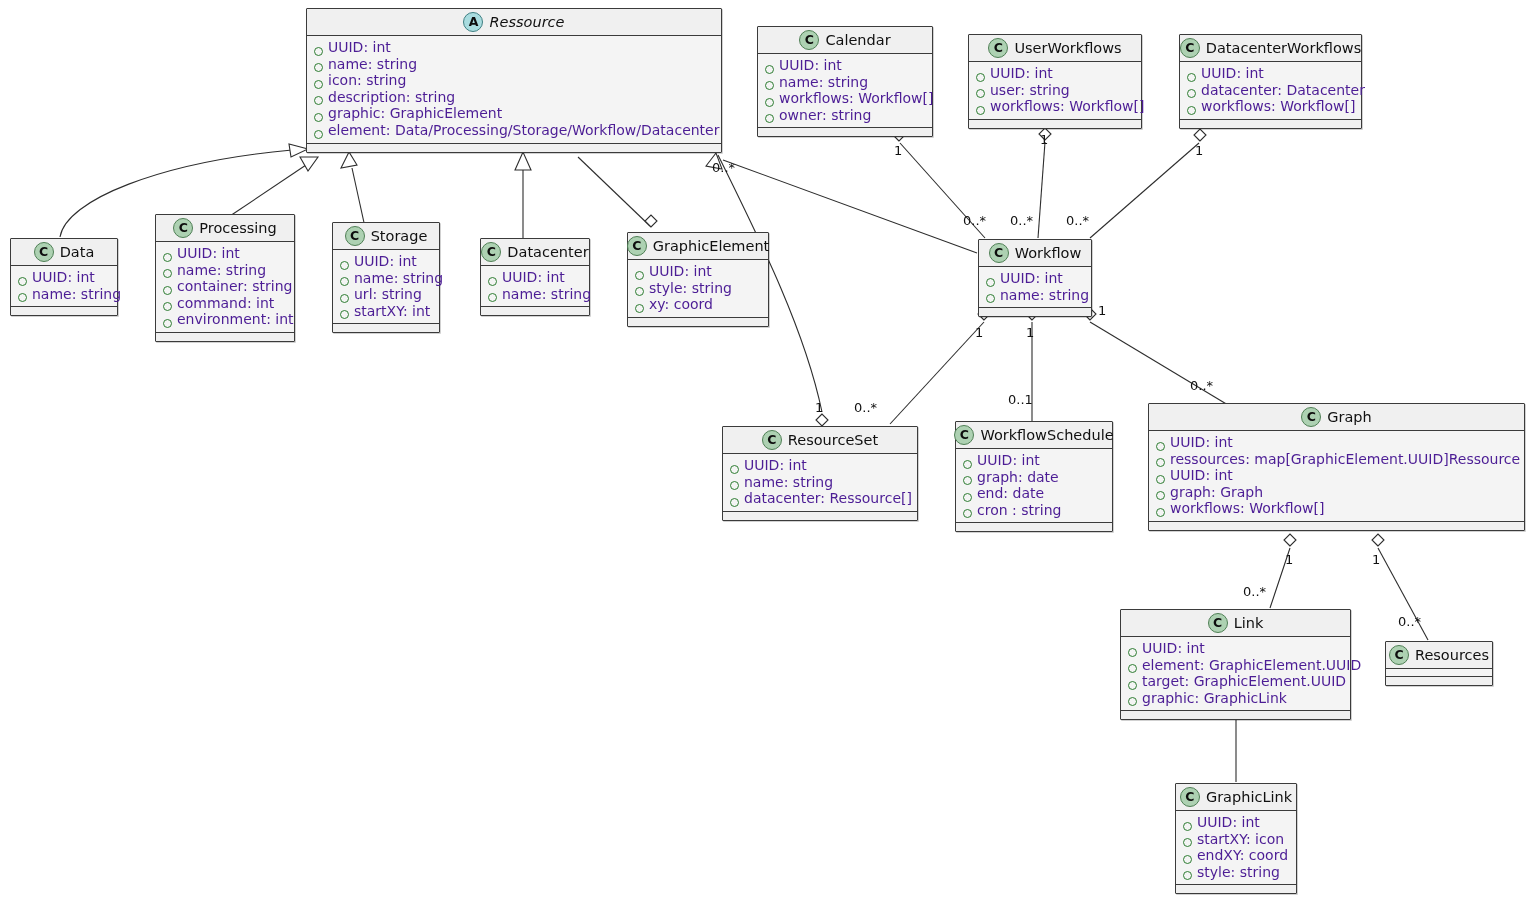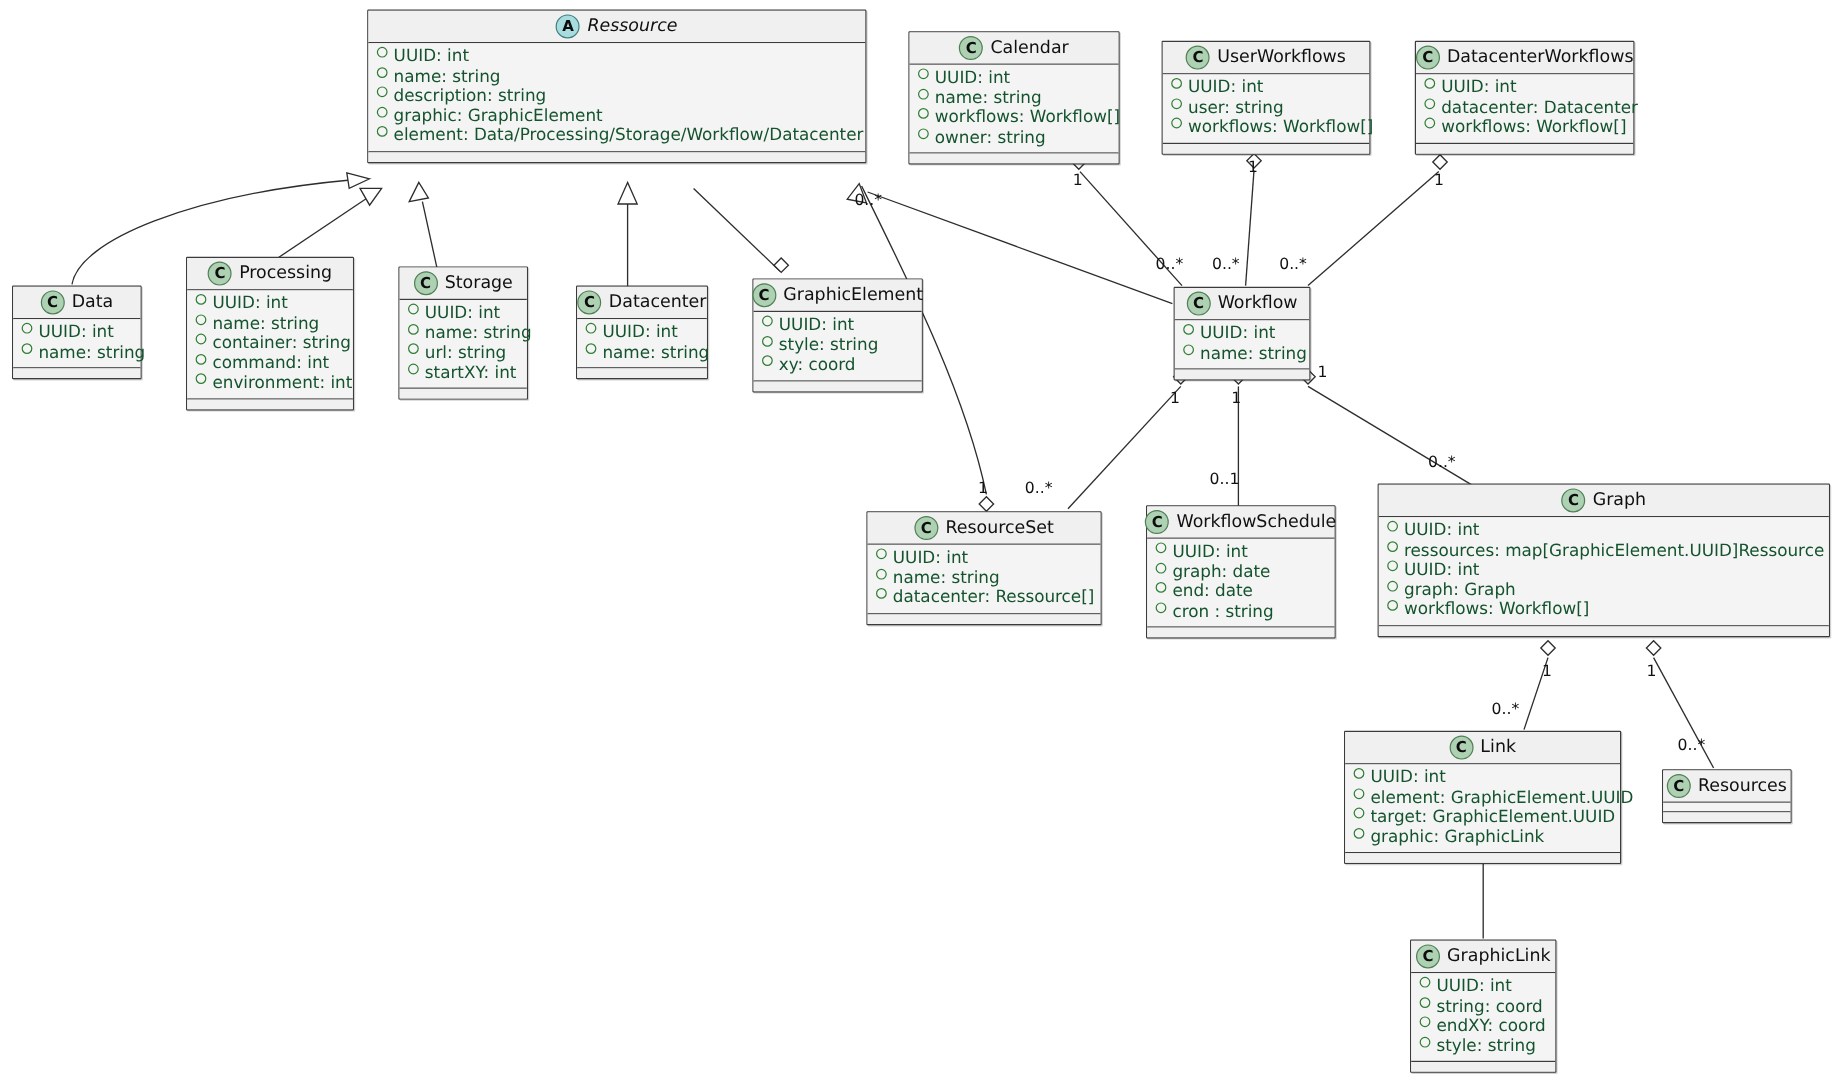--- a/index.html
+++ b/index.html
@@ -47,24 +47,24 @@
     border-bottom:1px solid #3b3b3b;
   }
   .uml-foot{
     box-sizing:border-box;
     height:8px;
     background:#f0f0f0;
   }
   .attr{
     font-size:14px;
     line-height:16.6px;
-    color:#14532d;
+    color:#4c1d95;
     white-space:nowrap;
     display:flex;
-    align-items:flex-start;
+    align-items:flex-end;
   }
   .vis-dot{
     display:inline-block;
     width:7px;height:7px;
     border:1.2px solid #2e7d32;
     border-radius:50%;
     margin-right:5px;
     flex:0 0 auto;
     background:transparent;
   }
@@ -226,20 +226,24 @@
         <div class="attr">
           <span class="vis-dot"></span>
           <span>UUID: int</span>
         </div>
         <div class="attr">
           <span class="vis-dot"></span>
           <span>name: string</span>
         </div>
         <div class="attr">
           <span class="vis-dot"></span>
+          <span>icon: string</span>
+        </div>
+        <div class="attr">
+          <span class="vis-dot"></span>
           <span>description: string</span>
         </div>
         <div class="attr">
           <span class="vis-dot"></span>
           <span>graphic: GraphicElement</span>
         </div>
         <div class="attr">
           <span class="vis-dot"></span>
           <span>element: Data/Processing/Storage/Workflow/Datacenter</span>
         </div>
@@ -567,21 +571,21 @@
       <span class="badge c">C</span>
       <span class="cname">GraphicLink</span>
     </div>
     <div class="uml-attrs">
         <div class="attr">
           <span class="vis-dot"></span>
           <span>UUID: int</span>
         </div>
         <div class="attr">
           <span class="vis-dot"></span>
-          <span>string: coord</span>
+          <span>startXY: icon</span>
         </div>
         <div class="attr">
           <span class="vis-dot"></span>
           <span>endXY: coord</span>
         </div>
         <div class="attr">
           <span class="vis-dot"></span>
           <span>style: string</span>
         </div>
       </div>

